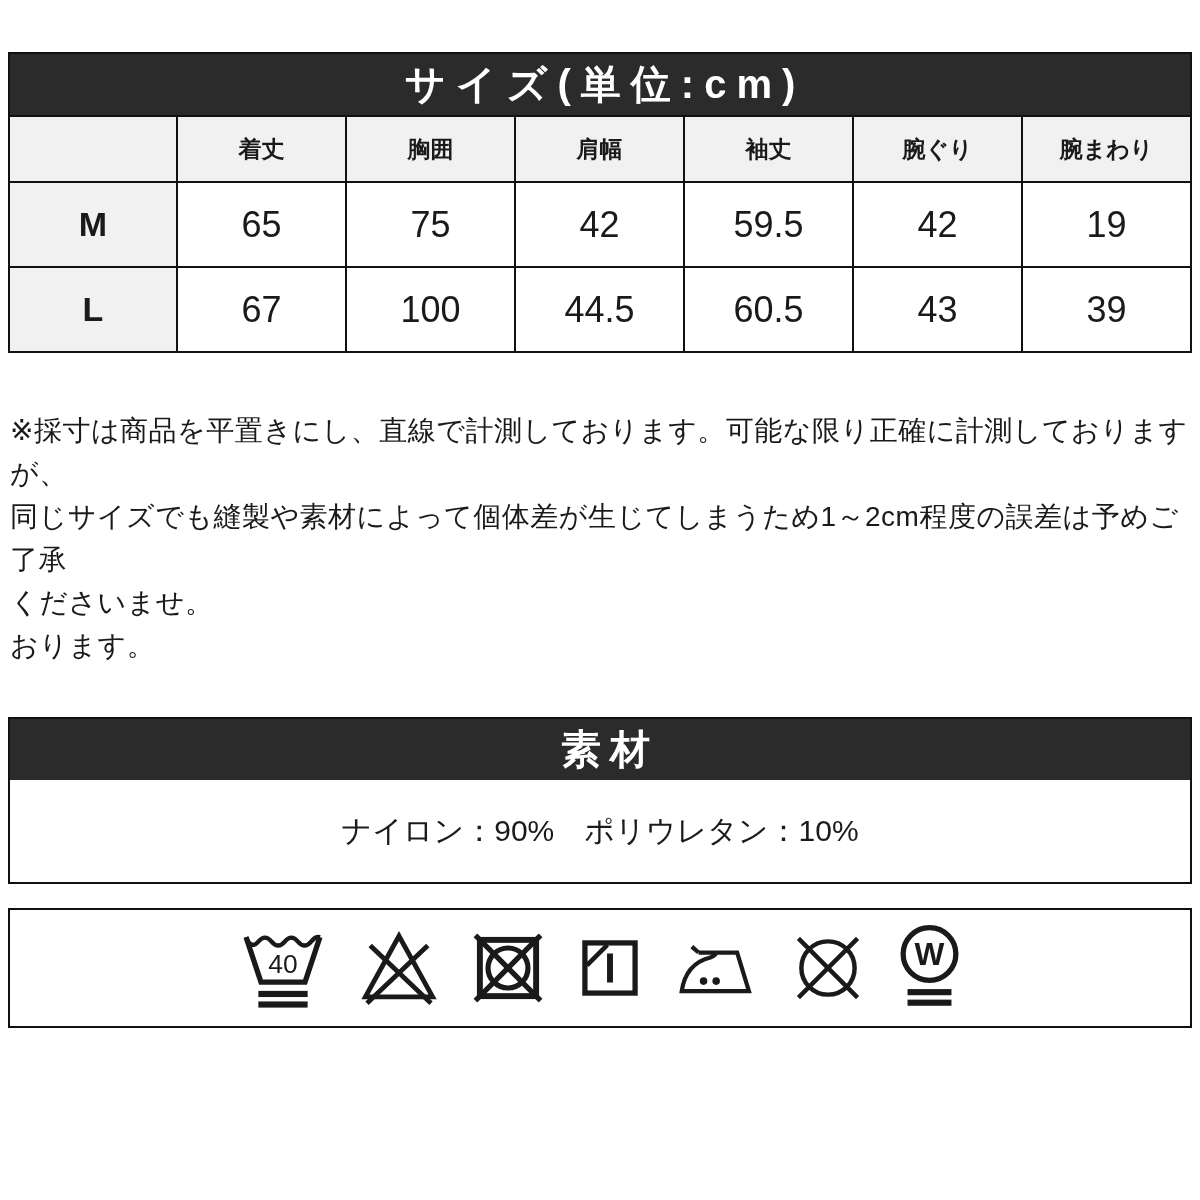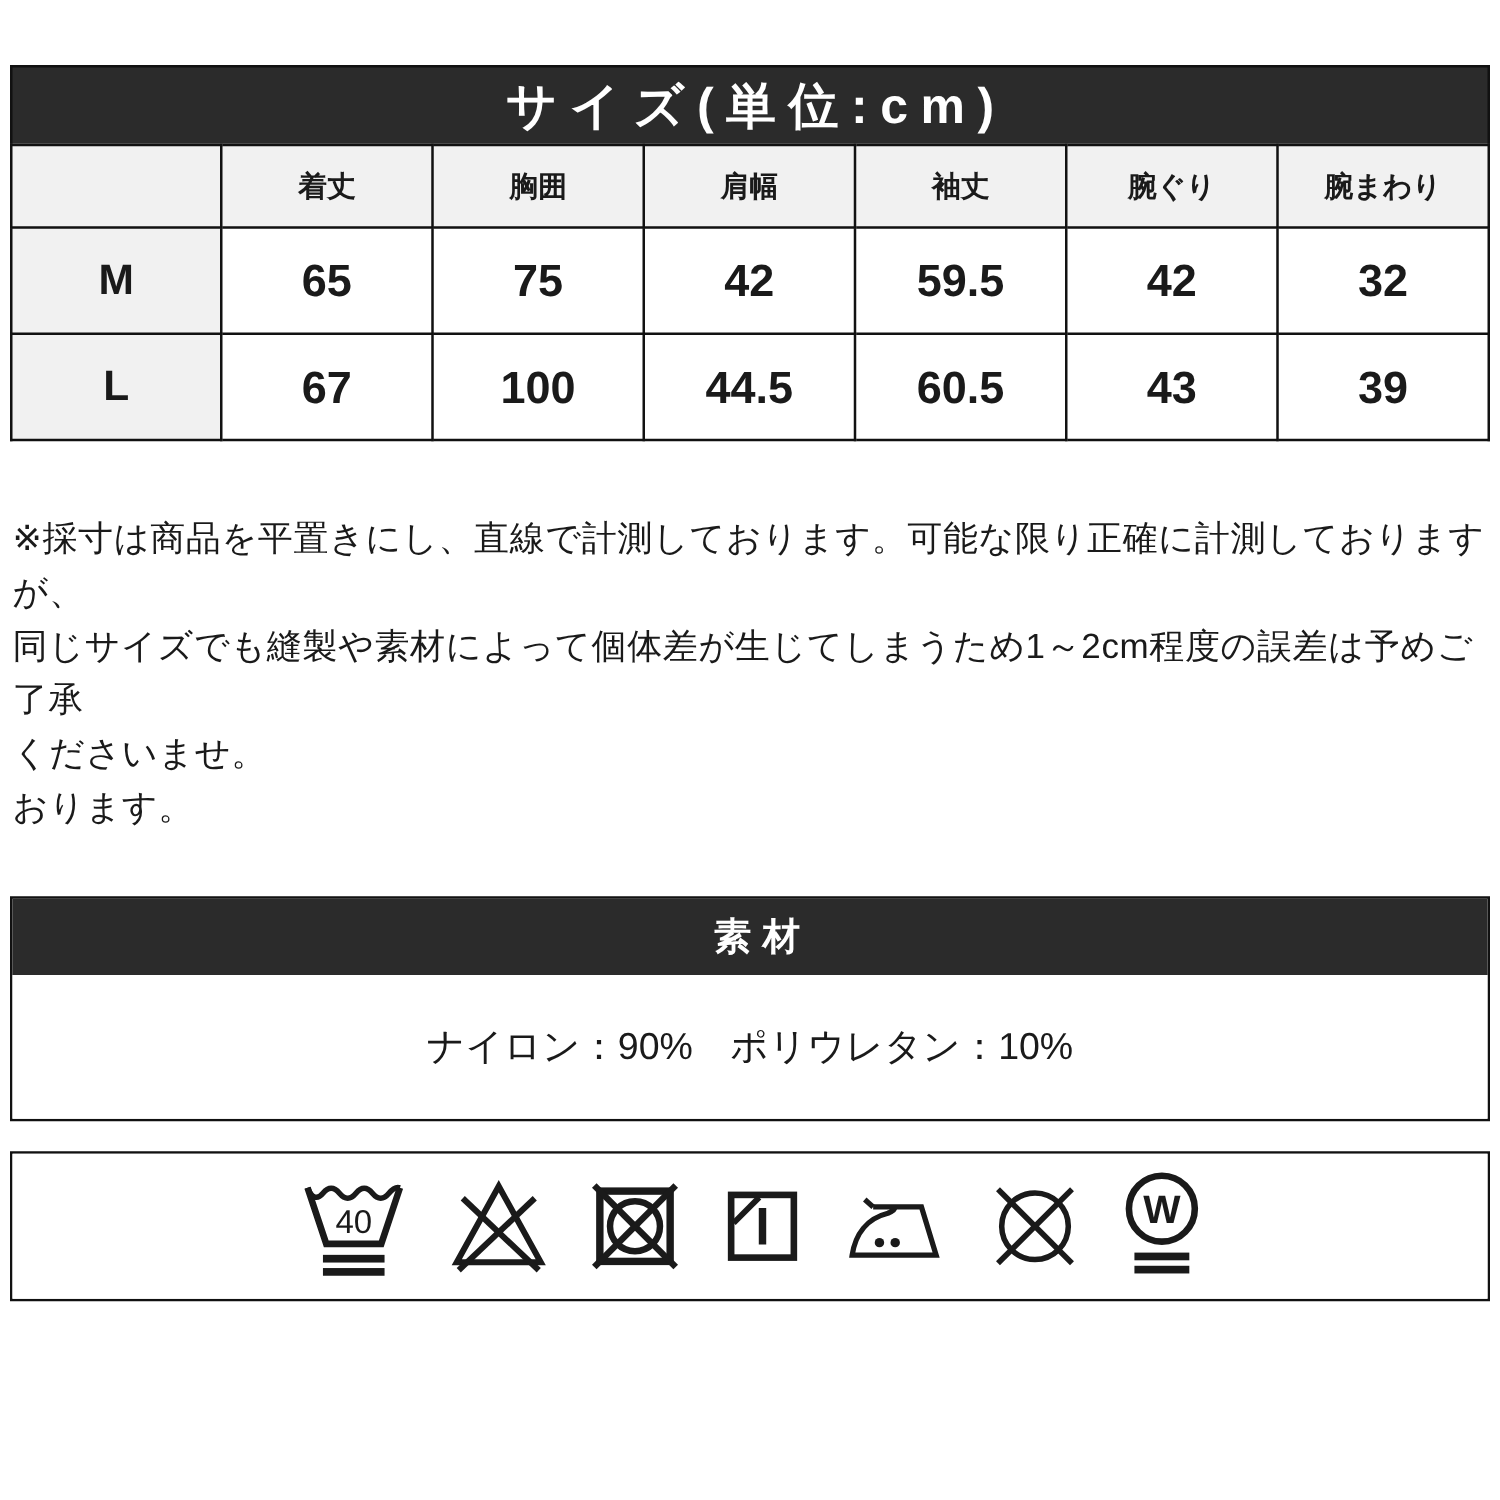--- a/index.html
+++ b/index.html
@@ -44,36 +44,36 @@
   }
   tr.data-row{height:85px;}
   tr.data-row th{
     background:#f1f1f1;
     font-size:34px;
     font-weight:bold;
   }
   tr.data-row td{
     background:#ffffff;
     font-size:36px;
-    font-weight:bold;
+    font-weight:normal;
   }
 
   
   .notes{
     margin:56px 10px 0;
     font-size:28px;
     line-height:43px;
     letter-spacing:0.5px;
   }
 
   
   .box{border:2px solid #111111;margin:50px 8px 0;}
-  .box .bar{border:none;font-size:30px;letter-spacing:9px;padding-left:20px;}
+  .box .bar{border:none;font-size:40px;letter-spacing:9px;padding-left:20px;}
   .material-content{
-    height:115px;
+    height:102px;
     display:flex;align-items:center;justify-content:center;
     font-size:30px;
     background:#ffffff;
   }
   .laundry-box{margin-top:24px;}
   .laundry-content{
     height:116px;
     display:flex;align-items:center;justify-content:center;
     gap:32px;
     background:#ffffff;
@@ -111,21 +111,21 @@
         <th>腕ぐり</th>
         <th>腕まわり</th>
       </tr>
       <tr class="data-row">
         <th>M</th>
         <td>65</td>
         <td>75</td>
         <td>42</td>
         <td>59.5</td>
         <td>42</td>
-        <td>32</td>
+        <td>19</td>
       </tr>
       <tr class="data-row">
         <th>L</th>
         <td>67</td>
         <td>100</td>
         <td>44.5</td>
         <td>60.5</td>
         <td>43</td>
         <td>39</td>
       </tr>

